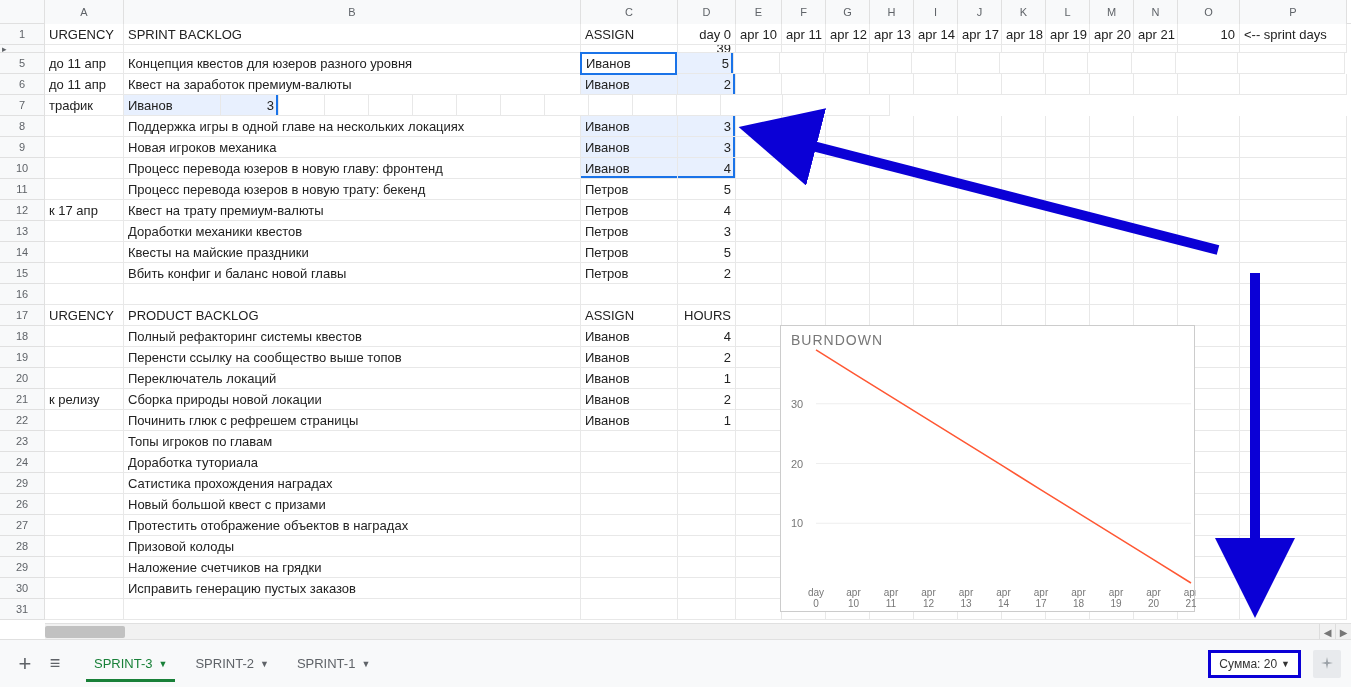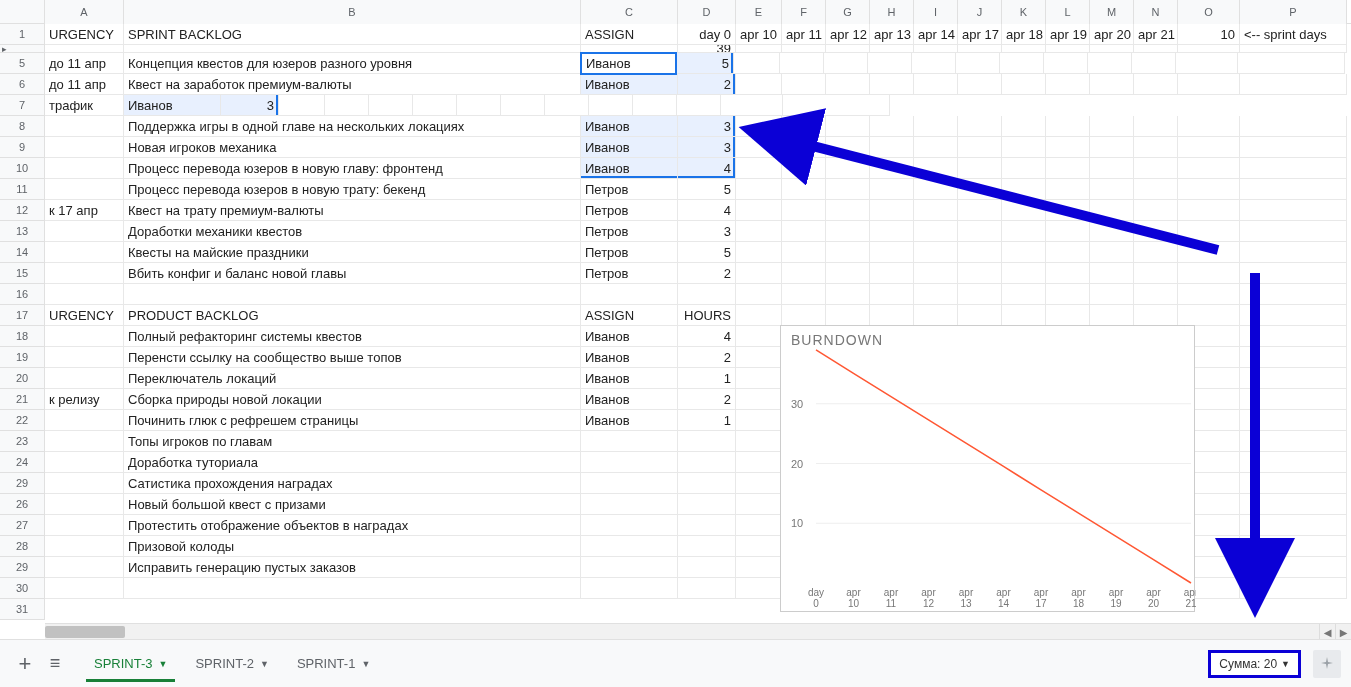--- a/index.html
+++ b/index.html
@@ -569,20 +569,38 @@
         <div class="cell" style="width: 44px;"></div>
         <div class="cell" style="width: 44px;"></div>
         <div class="cell" style="width: 44px;"></div>
         <div class="cell" style="width: 44px;"></div>
         <div class="cell" style="width: 44px;"></div>
         <div class="cell num" style="width: 62px;"></div>
         <div class="cell" style="width: 107px;"></div>
       </div>
       <div class="row">
         <div class="cell" style="width: 79px;"></div>
+        <div class="cell" style="width: 457px;">Наложение счетчиков на грядки</div>
+        <div class="cell" style="width: 97px;"></div>
+        <div class="cell num" style="width: 58px;"></div>
+        <div class="cell" style="width: 46px;"></div>
+        <div class="cell" style="width: 44px;"></div>
+        <div class="cell" style="width: 44px;"></div>
+        <div class="cell" style="width: 44px;"></div>
+        <div class="cell" style="width: 44px;"></div>
+        <div class="cell" style="width: 44px;"></div>
+        <div class="cell" style="width: 44px;"></div>
+        <div class="cell" style="width: 44px;"></div>
+        <div class="cell" style="width: 44px;"></div>
+        <div class="cell" style="width: 44px;"></div>
+        <div class="cell num" style="width: 62px;"></div>
+        <div class="cell" style="width: 107px;"></div>
+      </div>
+      <div class="row">
+        <div class="cell" style="width: 79px;"></div>
         <div class="cell" style="width: 457px;">Исправить генерацию пустых заказов</div>
         <div class="cell" style="width: 97px;"></div>
         <div class="cell num" style="width: 58px;"></div>
         <div class="cell" style="width: 46px;"></div>
         <div class="cell" style="width: 44px;"></div>
         <div class="cell" style="width: 44px;"></div>
         <div class="cell" style="width: 44px;"></div>
         <div class="cell" style="width: 44px;"></div>
         <div class="cell" style="width: 44px;"></div>
         <div class="cell" style="width: 44px;"></div>

